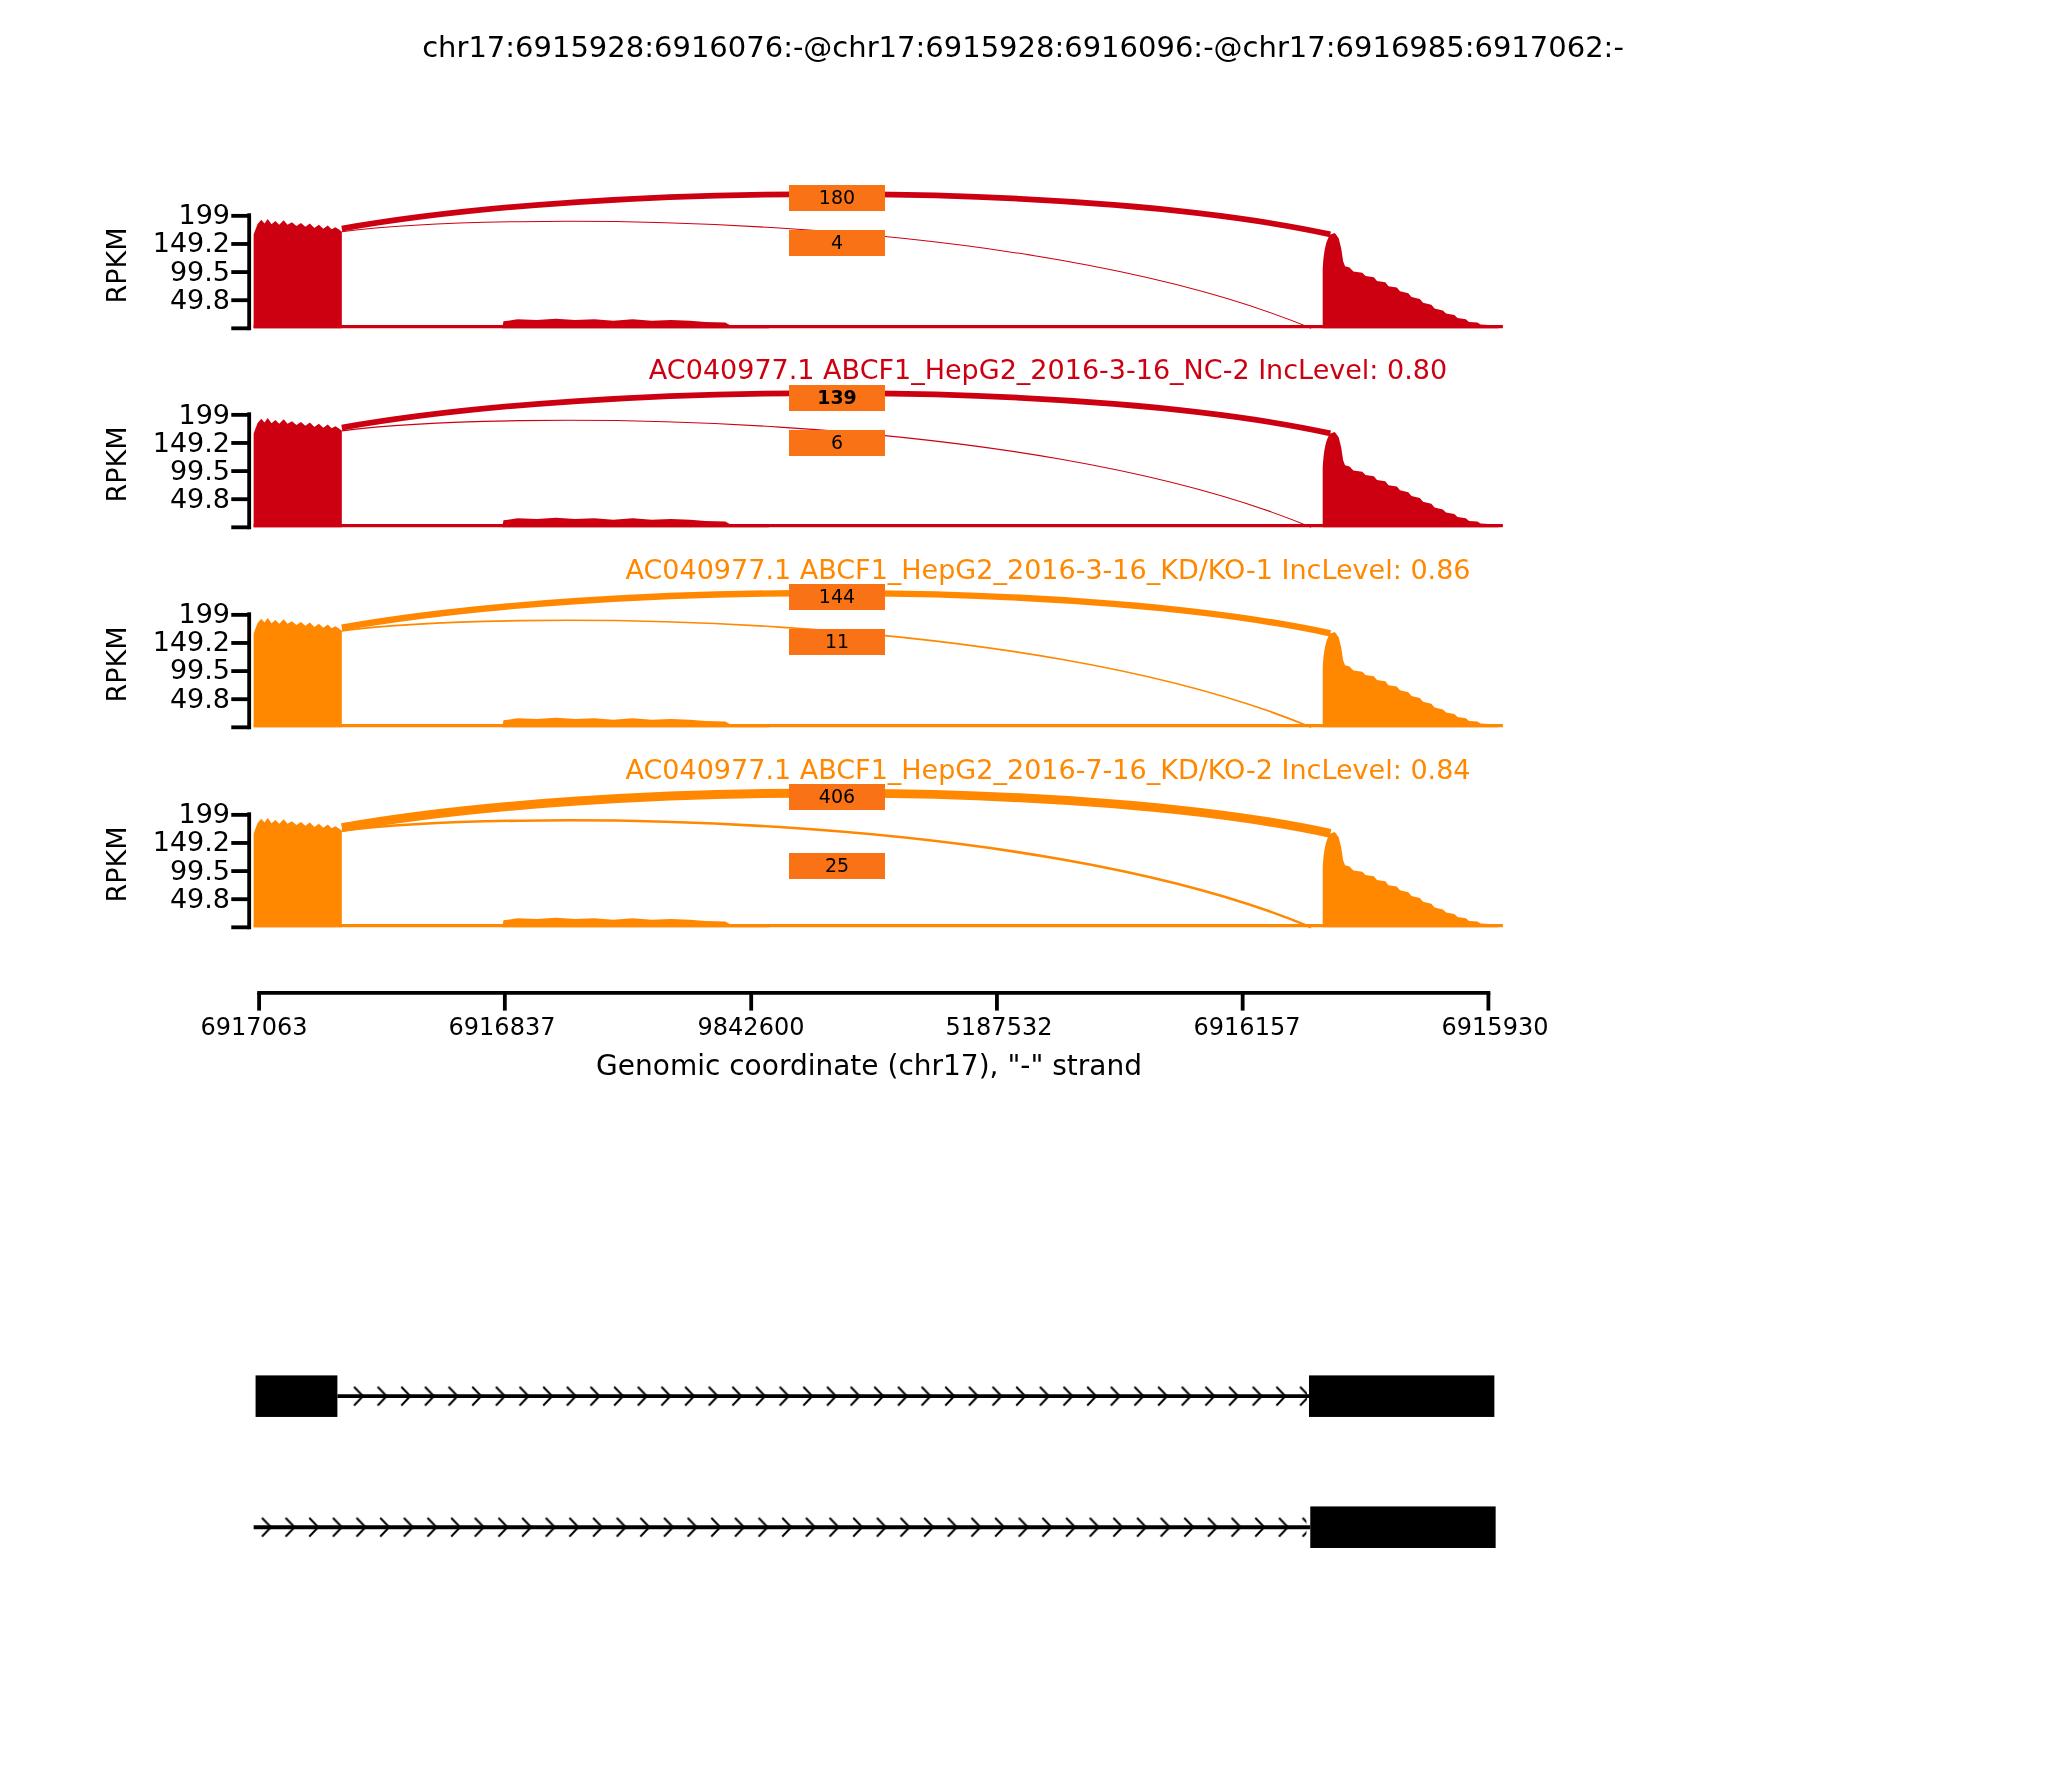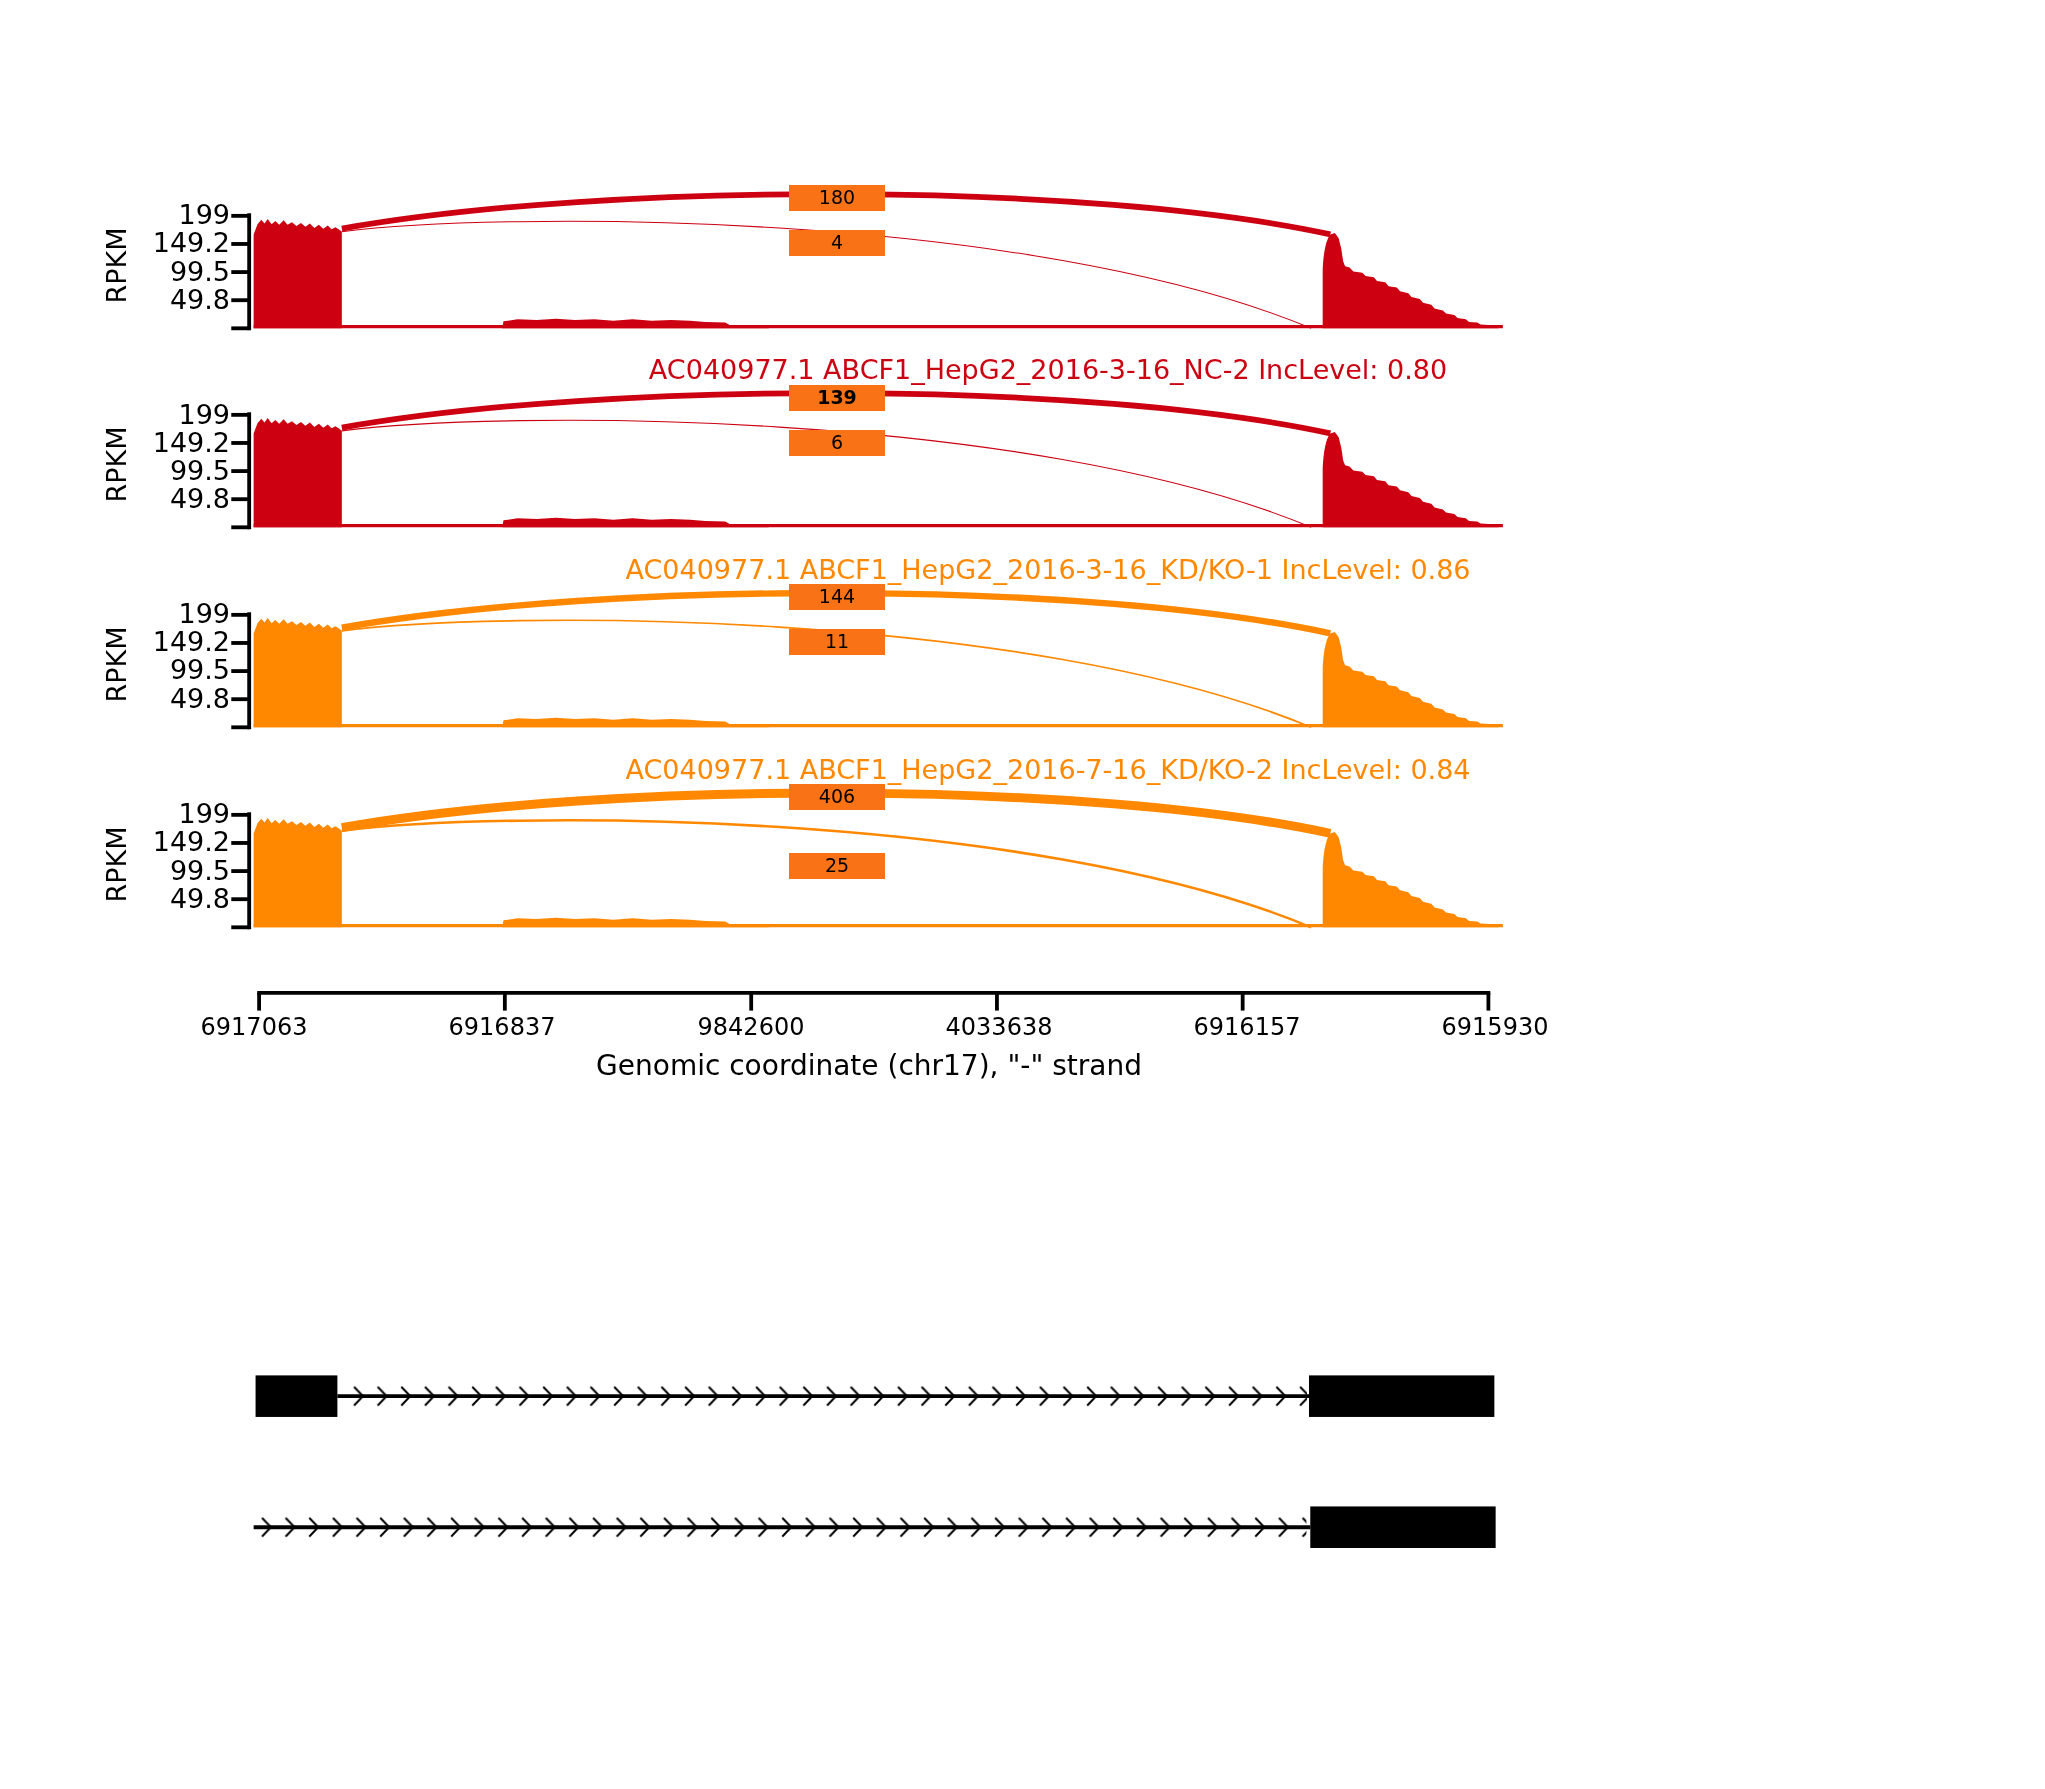--- a/index.html
+++ b/index.html
@@ -49,20 +49,21 @@
       </g>
       <pattern id="chev1" patternUnits="userSpaceOnUse" width="37" height="33" patternTransform="translate(4,68)">
         <path d="M5,2 L19,16.5 L5,31" fill="none" stroke="#000" stroke-width="3.2"></path>
       </pattern>
       <pattern id="chev2" patternUnits="userSpaceOnUse" width="37" height="33" patternTransform="translate(8,273)">
         <path d="M5,2 L19,16.5 L5,31" fill="none" stroke="#000" stroke-width="3.2"></path>
       </pattern>
     </defs>
   </svg>
 
+  <div id="main-title" class="abs center">chr17:6915928:6916076:-@chr17:6915928:6916096:-@chr17:6916985:6917062:-</div>
 
   <div class="abs rpkm" style="left:59px;top:250px;">RPKM</div>
   <div class="abs ytick right" style="top:201px;">199</div>
   <div class="abs ytick right" style="top:229px;">149.2</div>
   <div class="abs ytick right" style="top:258px;">99.5</div>
   <div class="abs ytick right" style="top:286px;">49.8</div>
   <svg class="track red" style="top:192px;" viewBox="0 0 2000 220">
     <use href="#yaxis"></use>
     <use href="#cov"></use>
     <use href="#arc-inc" stroke-width="9"></use>
@@ -121,21 +122,21 @@
     <line class="axis-stroke" x1="37" y1="14" x2="37" y2="42"></line>
     <line class="axis-stroke" x1="425" y1="14" x2="425" y2="42"></line>
     <line class="axis-stroke" x1="814" y1="14" x2="814" y2="42"></line>
     <line class="axis-stroke" x1="1202" y1="14" x2="1202" y2="42"></line>
     <line class="axis-stroke" x1="1590" y1="14" x2="1590" y2="42"></line>
     <line class="axis-stroke" x1="1978" y1="14" x2="1978" y2="42"></line>
   </svg>
   <div class="abs xtick" style="left:190px;top:1015px;">6917063</div>
   <div class="abs xtick" style="left:438px;top:1015px;">6916837</div>
   <div class="abs xtick" style="left:687px;top:1015px;">9842600</div>
-  <div class="abs xtick" style="left:935px;top:1015px;">4033638</div>
+  <div class="abs xtick" style="left:935px;top:1015px;">5187532</div>
   <div class="abs xtick" style="left:1183px;top:1015px;">6916157</div>
   <div class="abs xtick" style="left:1431px;top:1015px;">6915930</div>
   <div id="x-axis-title" class="abs center">Genomic coordinate (chr17), "-" strand</div>
 
   <svg class="abs" style="left:230px;top:1342px;" width="1304" height="256" viewBox="0 0 2040 400">
     <g>
       <line x1="168" y1="84.5" x2="1688" y2="84.5" stroke="#000" stroke-width="6"></line>
       <rect x="175" y="68" width="1510" height="33" fill="url(#chev1)"></rect>
       <rect x="40" y="52" width="128" height="65" fill="#000"></rect>
       <rect x="1688" y="52" width="290" height="65" fill="#000"></rect>

